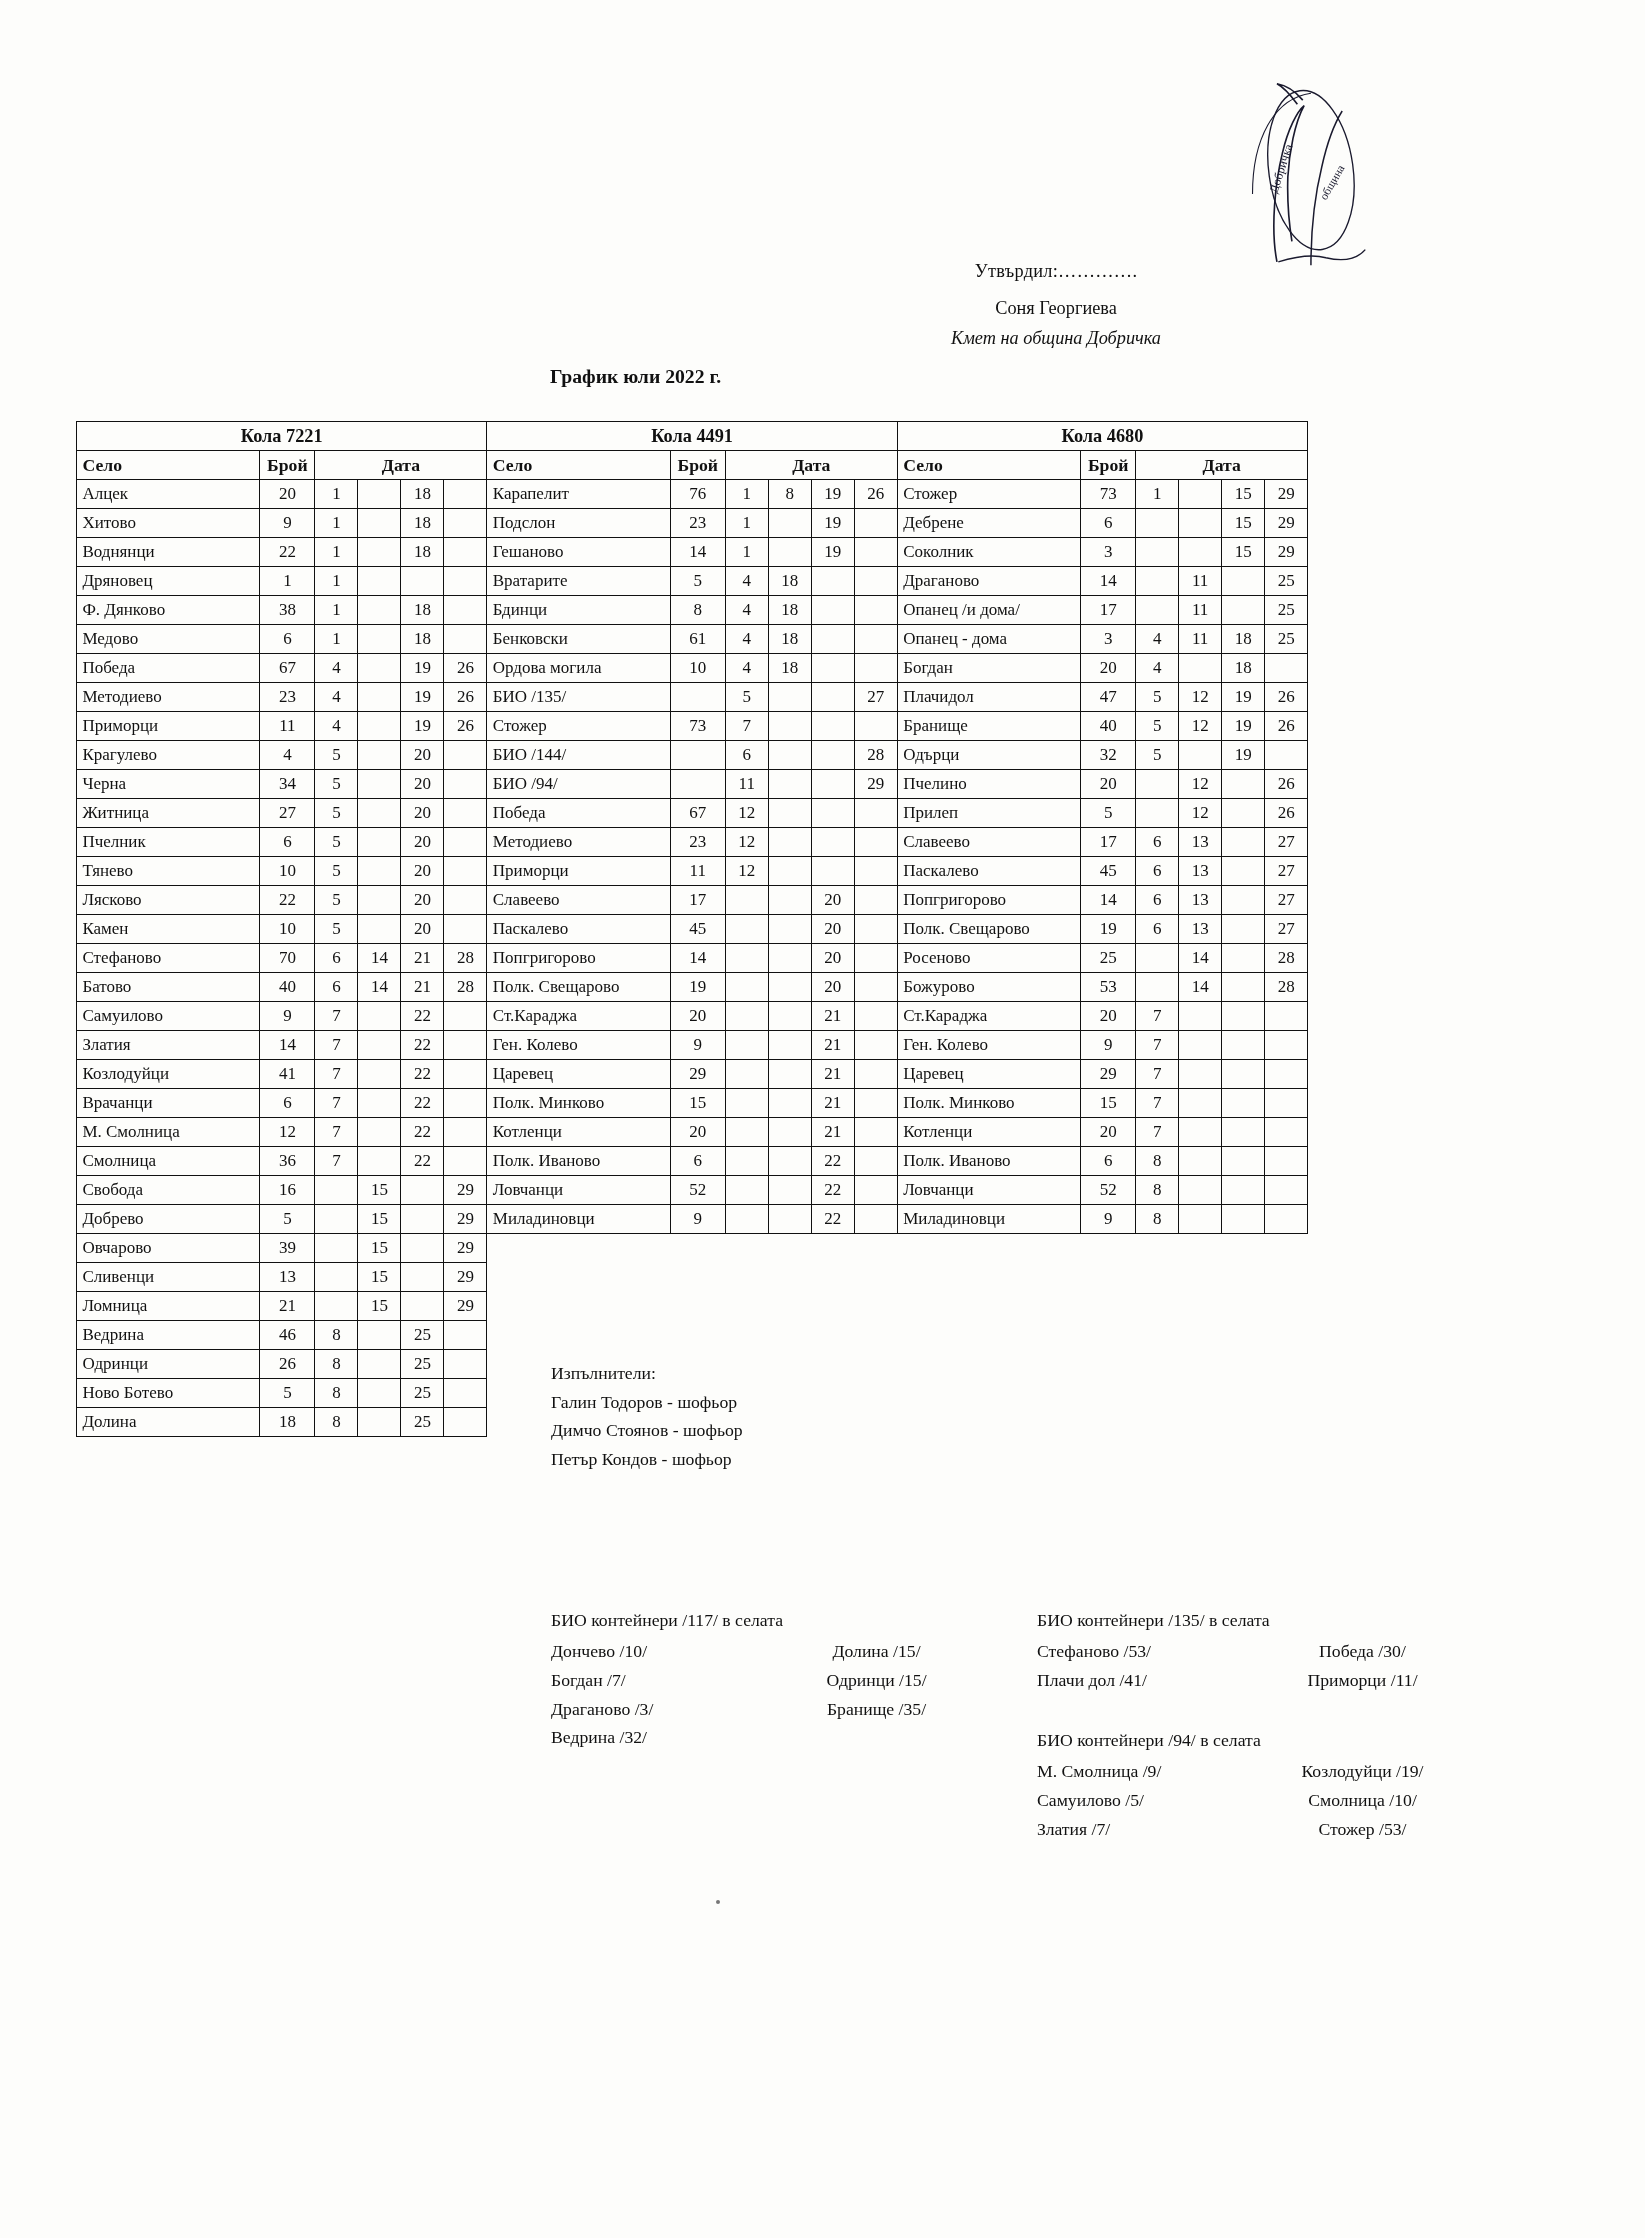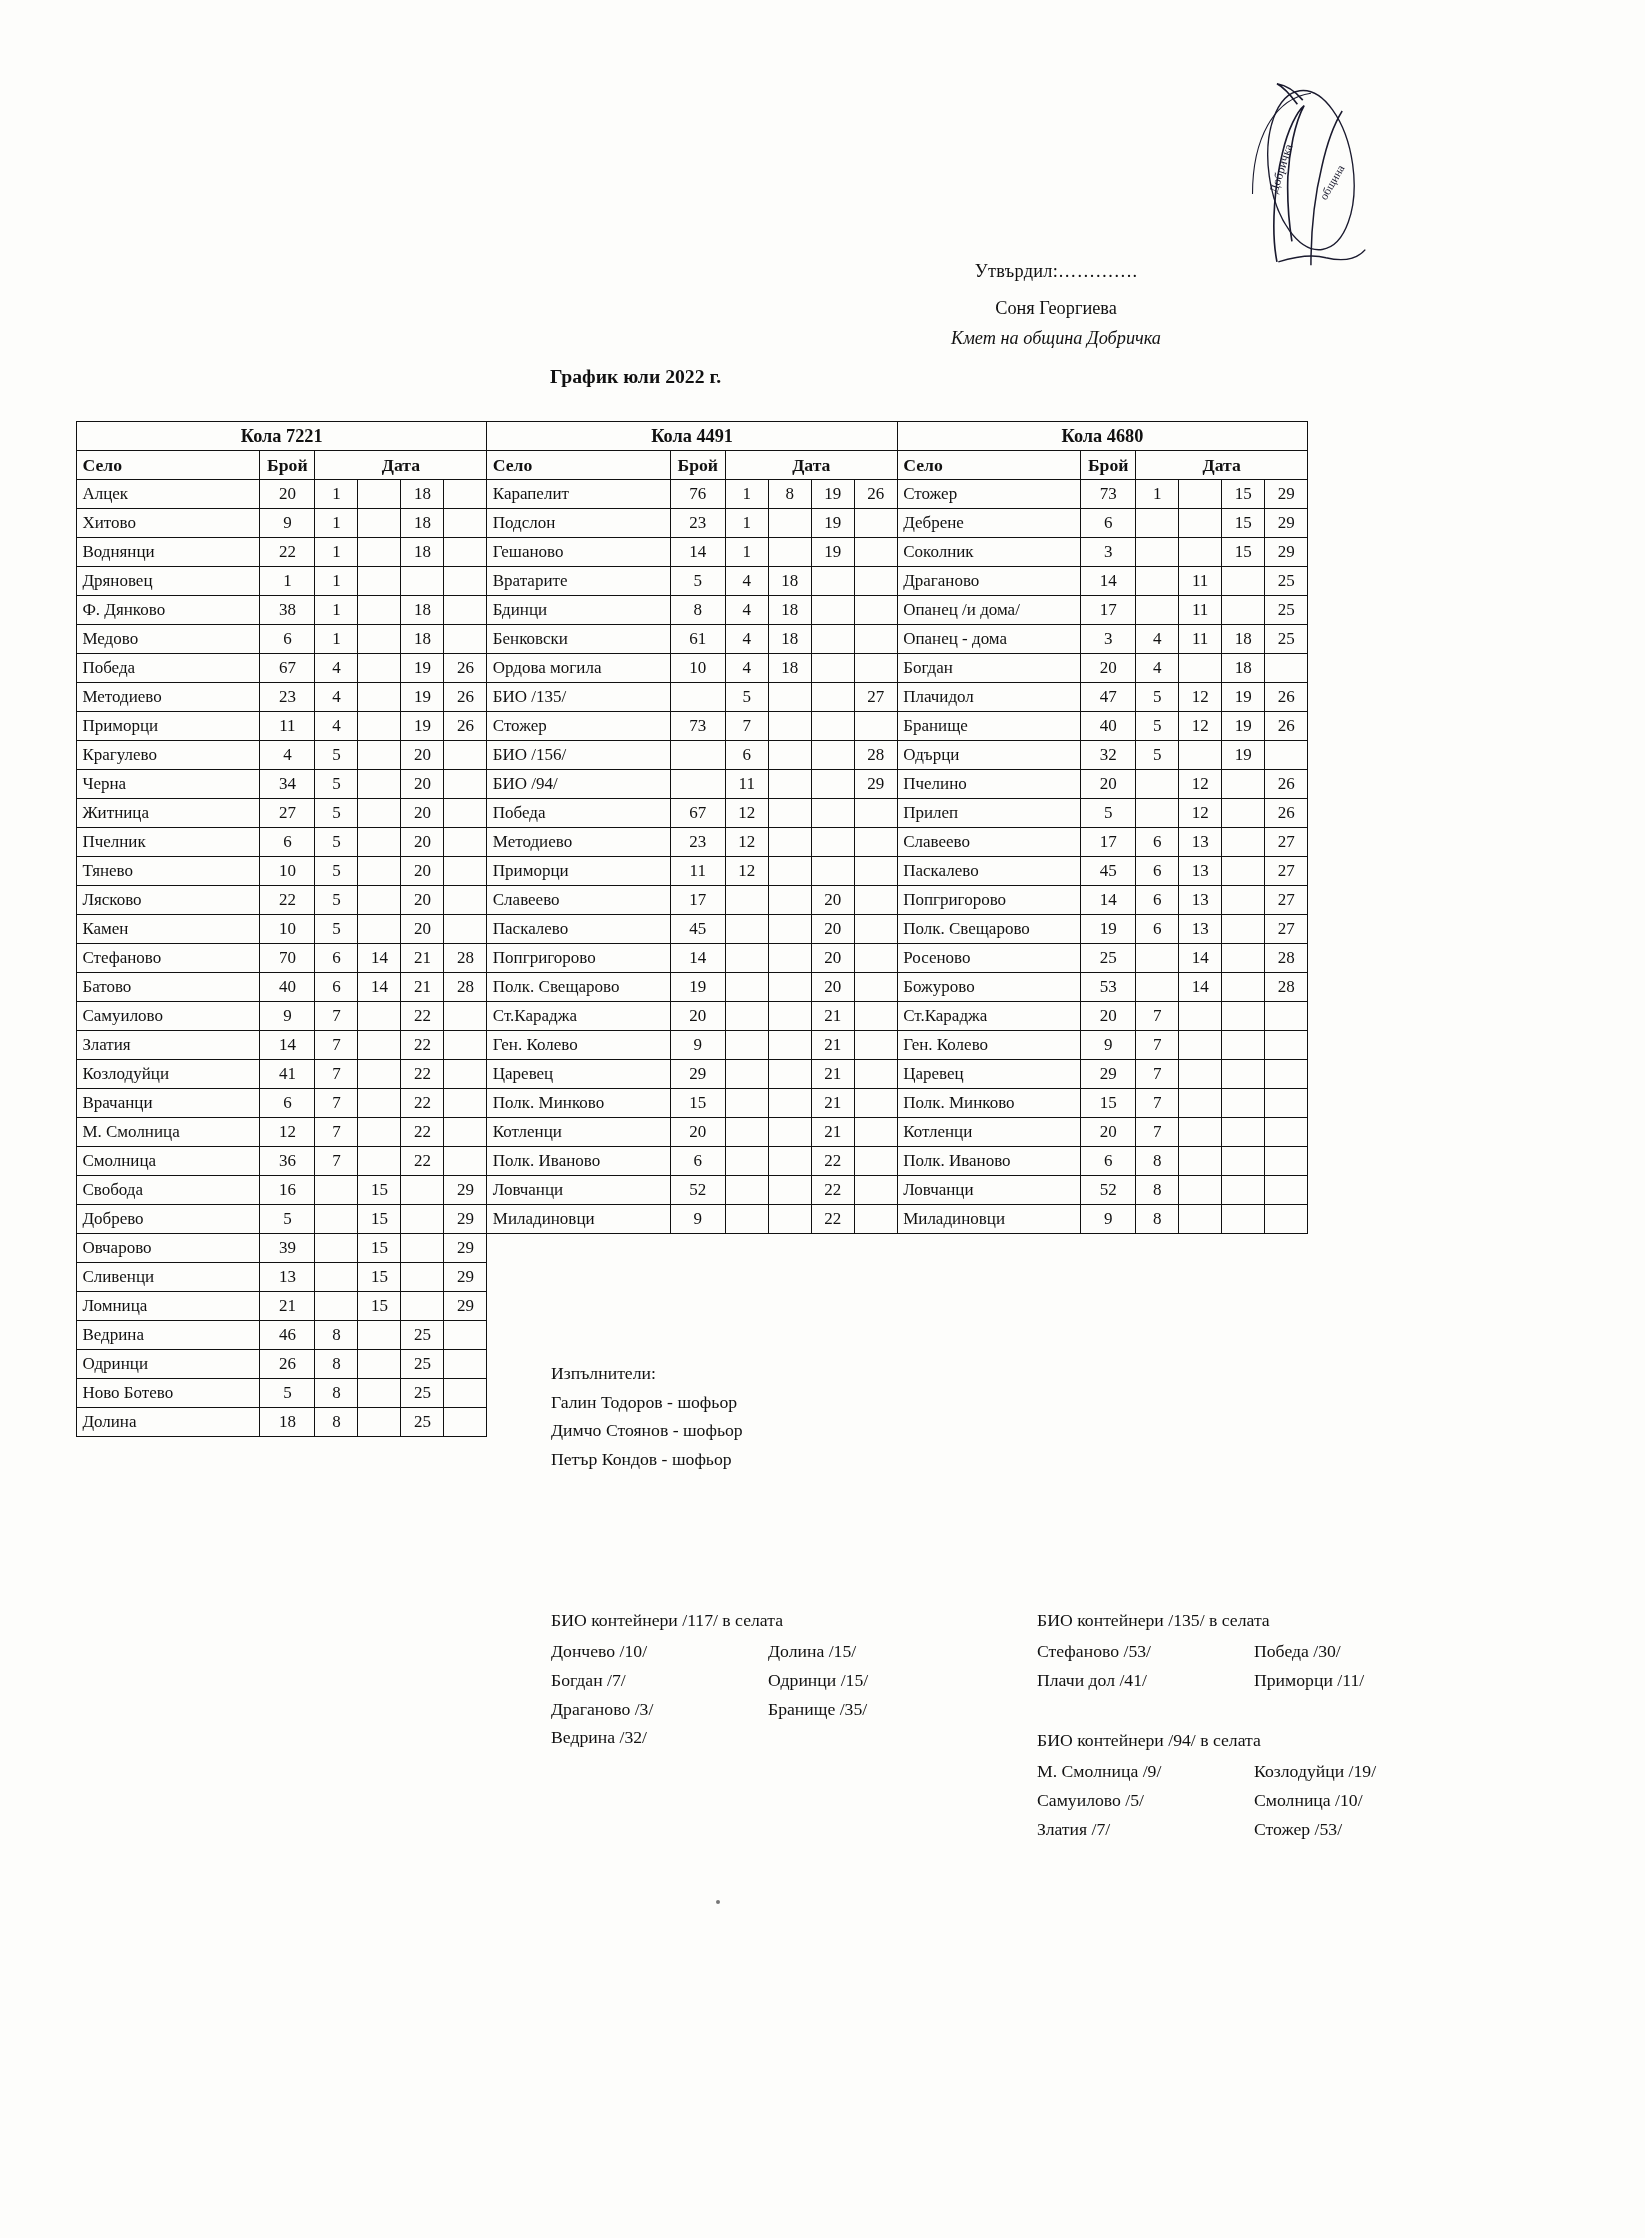--- a/index.html
+++ b/index.html
@@ -110,21 +110,21 @@
   .bio {
     position: absolute;
     font-size: 17.7px;
     line-height: 1.62;
   }
   .bio .bio-title { margin-bottom: 2.7px; margin-top: 32px; }
   .bio .cols {
     display: flex;
   }
   .bio .col1 { width: 217px; }
-  .bio .col2 { width: 217px; }
+  .bio .col2 { width: 217px; text-align: center; }
 
   #bio117 { left: 551px; top: 1574px; }
   #bio135 { left: 1037px; top: 1574px; }
   #bio94  { left: 1037px; top: 1694px; }
 
   .dot-artifact {
     position: absolute;
     left: 716px; top: 1900px;
     width: 4.1px; height: 4.1px;
     background: #777;
@@ -356,21 +356,21 @@
           <td class="d">19</td>
           <td class="d">26</td>
         </tr>
         <tr>
           <td class="vil">Крагулево</td>
           <td class="cnt">4</td>
           <td class="d">5</td>
           <td class="d"></td>
           <td class="d">20</td>
           <td class="d"></td>
-          <td class="vil">БИО /156/</td>
+          <td class="vil">БИО /144/</td>
           <td class="cnt"></td>
           <td class="d">6</td>
           <td class="d"></td>
           <td class="d"></td>
           <td class="d">28</td>
           <td class="vil">Одърци</td>
           <td class="cnt">32</td>
           <td class="d">5</td>
           <td class="d"></td>
           <td class="d">19</td>

